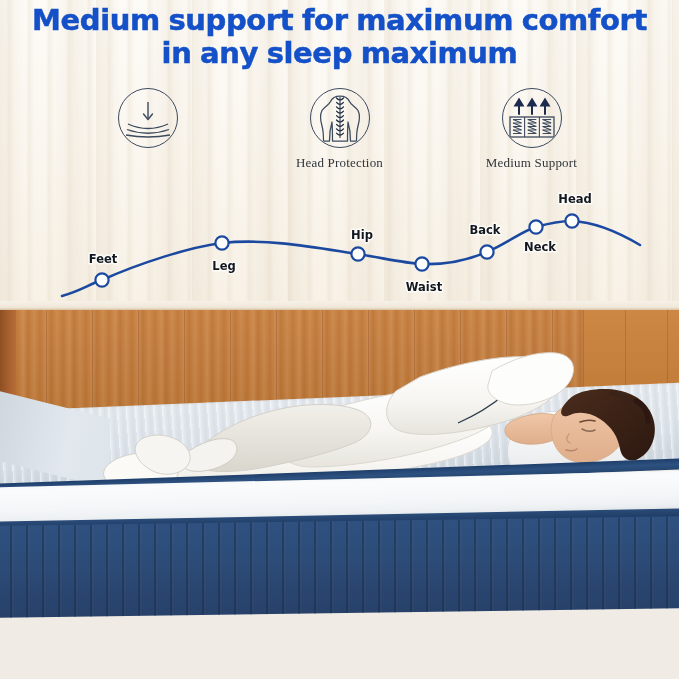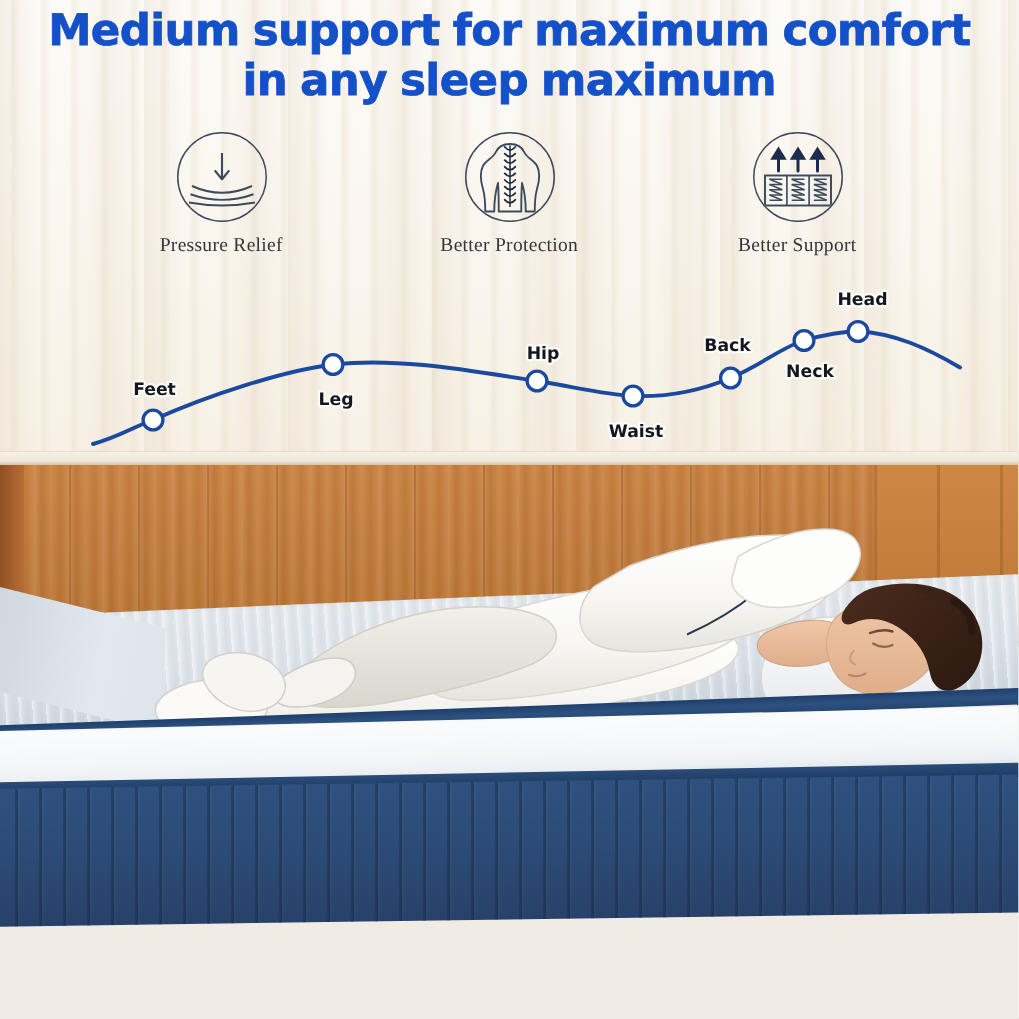--- a/index.html
+++ b/index.html
@@ -187,21 +187,20 @@
       <div class="feature">
         <div class="f-circle">
           <svg width="58" height="58" viewBox="0 0 58 58">
             <line x1="29" y1="13" x2="29" y2="30" stroke="#3c4a5e" stroke-width="1.4"></line>
             <polyline points="24.5,25 29,30.5 33.5,25" fill="none" stroke="#3c4a5e" stroke-width="1.4" stroke-linecap="round" stroke-linejoin="round"></polyline>
             <path d="M9,35 Q29,44 49,35" fill="none" stroke="#3c4a5e" stroke-width="1.3"></path>
             <path d="M8,40.5 Q29,48 50,40.5" fill="none" stroke="#3c4a5e" stroke-width="1.3"></path>
             <path d="M7,46 Q29,50 51,46" fill="none" stroke="#3c4a5e" stroke-width="1.3"></path>
           </svg>
         </div>
-        <div class="f-label">Pressure Relief</div>
       </div>
 
       <div class="feature">
         <div class="f-circle">
           <svg width="58" height="58" viewBox="0 0 58 58">
 
             <path d="M29,7 C24,7 21,9 19.5,12.5 C18,16 13,18 11,21.5 C9,25.5 9.5,32 11,37
                      C12,40.5 12.5,45 12.5,52 L18.5,52 C18.5,44 19.5,38 21,33
                      C21.5,40 21.5,46 21.5,52 L36.5,52 C36.5,46 36.5,40 37,33
                      C38.5,38 39.5,44 39.5,52 L45.5,52 C45.5,45 46,40.5 47,37
@@ -214,21 +213,21 @@
               <path d="M25.5,22.2 q3.5,4 7,0"></path>
               <path d="M25.5,26.6 q3.5,4 7,0"></path>
               <path d="M25.5,31 q3.5,4 7,0"></path>
               <path d="M25.5,35.4 q3.5,4 7,0"></path>
               <path d="M25.5,39.8 q3.5,4 7,0"></path>
               <path d="M25.5,44.2 q3.5,4 7,0"></path>
             </g>
             <line x1="29" y1="8" x2="29" y2="49" stroke="#1d2b3f" stroke-width="1"></line>
           </svg>
         </div>
-        <div class="f-label">Better Protection</div>
+        <div class="f-label">Head Protection</div>
       </div>
 
       <div class="feature">
         <div class="f-circle">
           <svg width="58" height="58" viewBox="0 0 58 58">
 
             <g stroke="#1d2b4f" stroke-width="2" fill="#1d2b4f">
               <line x1="16" y1="14" x2="16" y2="25" stroke-linecap="round"></line>
               <polygon points="16,10.5 12.3,16.5 19.7,16.5"></polygon>
               <line x1="29" y1="14" x2="29" y2="25" stroke-linecap="round"></line>
@@ -243,21 +242,21 @@
             <g fill="none" stroke="#3c4a5e" stroke-width="1.05">
               <path d="M10,30.5 h8.5 M10,34 h8.5 M10,37.5 h8.5 M10,41 h8.5 M10,44.5 h8.5"></path>
               <path d="M10,30.5 q4.5,1.8 8.5,3.5 M10,34 q4.5,1.8 8.5,3.5 M10,37.5 q4.5,1.8 8.5,3.5 M10,41 q4.5,1.8 8.5,3.5"></path>
               <path d="M24.8,30.5 h8.5 M24.8,34 h8.5 M24.8,37.5 h8.5 M24.8,41 h8.5 M24.8,44.5 h8.5"></path>
               <path d="M24.8,30.5 q4.5,1.8 8.5,3.5 M24.8,34 q4.5,1.8 8.5,3.5 M24.8,37.5 q4.5,1.8 8.5,3.5 M24.8,41 q4.5,1.8 8.5,3.5"></path>
               <path d="M39.6,30.5 h8.5 M39.6,34 h8.5 M39.6,37.5 h8.5 M39.6,41 h8.5 M39.6,44.5 h8.5"></path>
               <path d="M39.6,30.5 q4.5,1.8 8.5,3.5 M39.6,34 q4.5,1.8 8.5,3.5 M39.6,37.5 q4.5,1.8 8.5,3.5 M39.6,41 q4.5,1.8 8.5,3.5"></path>
             </g>
           </svg>
         </div>
-        <div class="f-label">Better Support</div>
+        <div class="f-label">Medium Support</div>
       </div>
 
     </div>
 
     <div class="curve-wrap">
       <svg width="679" height="125" viewBox="0 176 679 125">
         <path d="M 62,296
                  C 80,291 88,285 102,280
                  C 140,263 190,247 222,243
                  C 268,238 318,248 358,254

